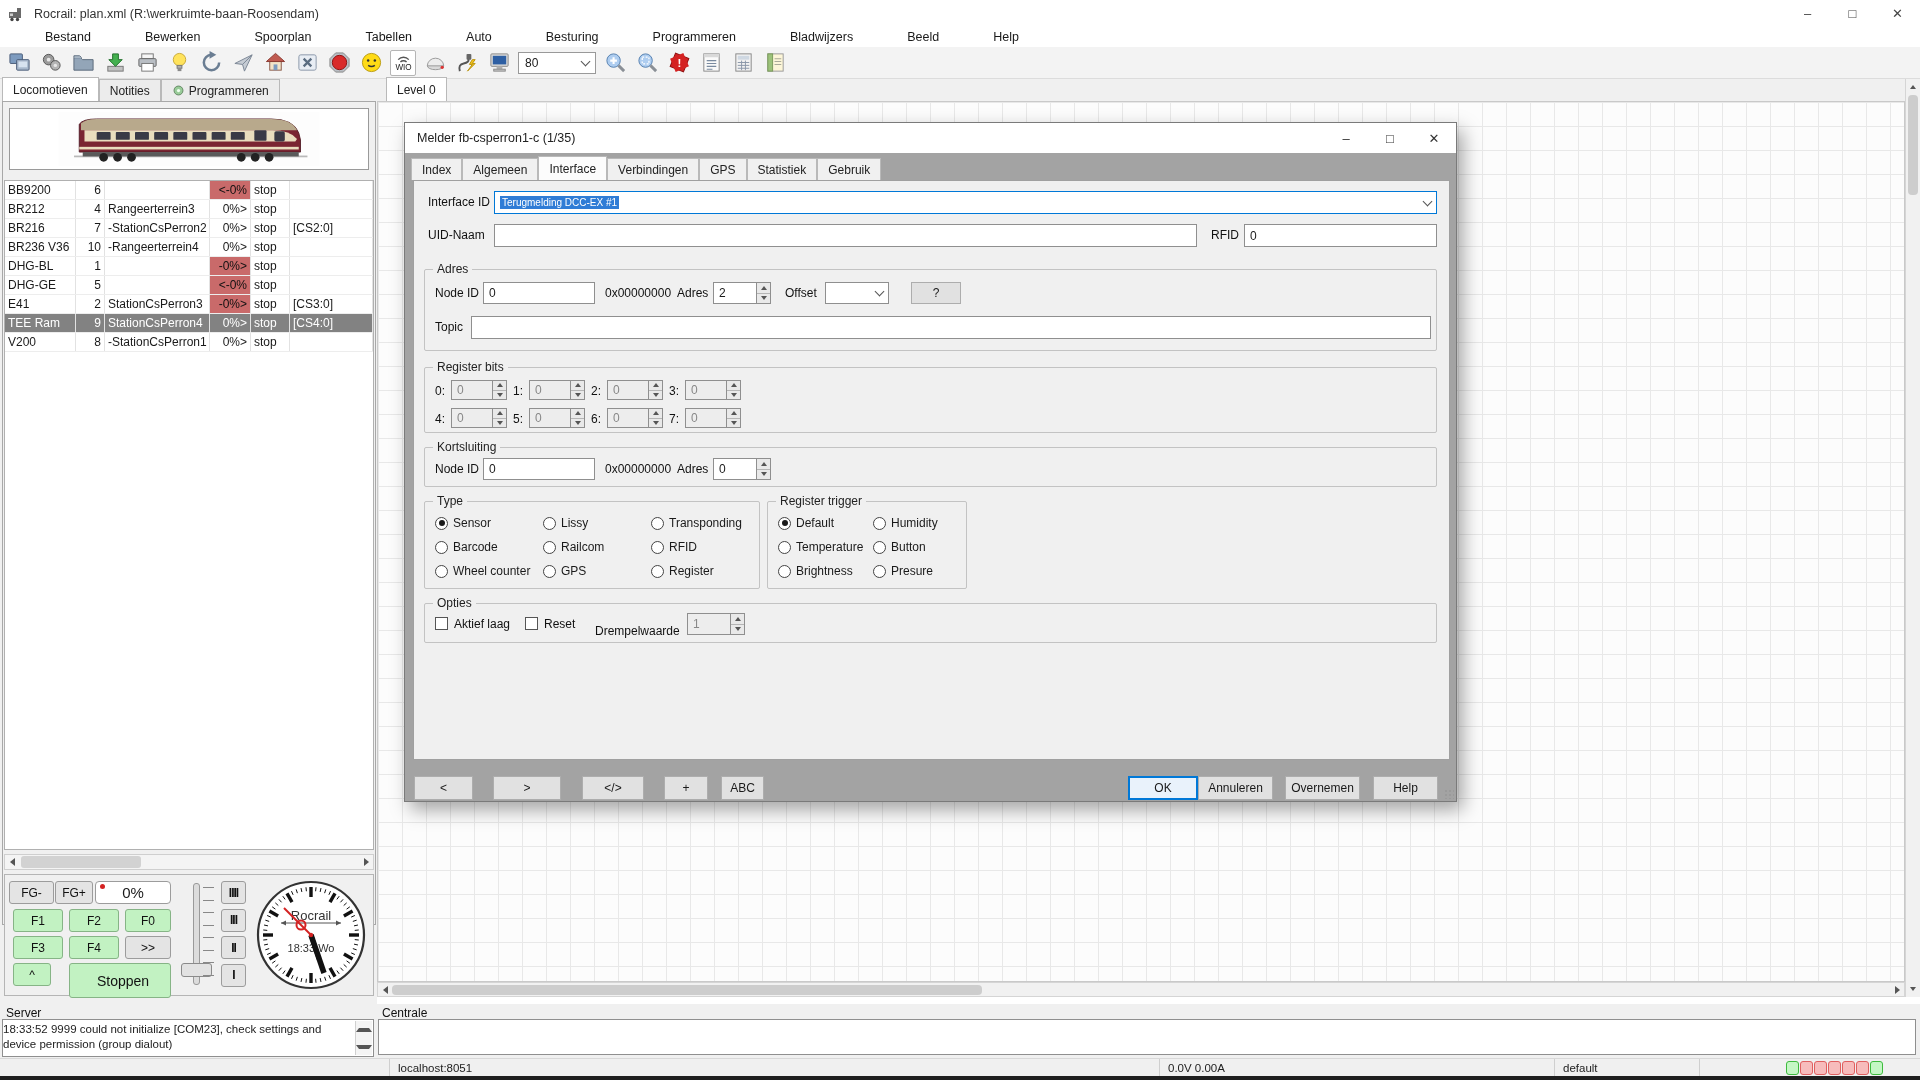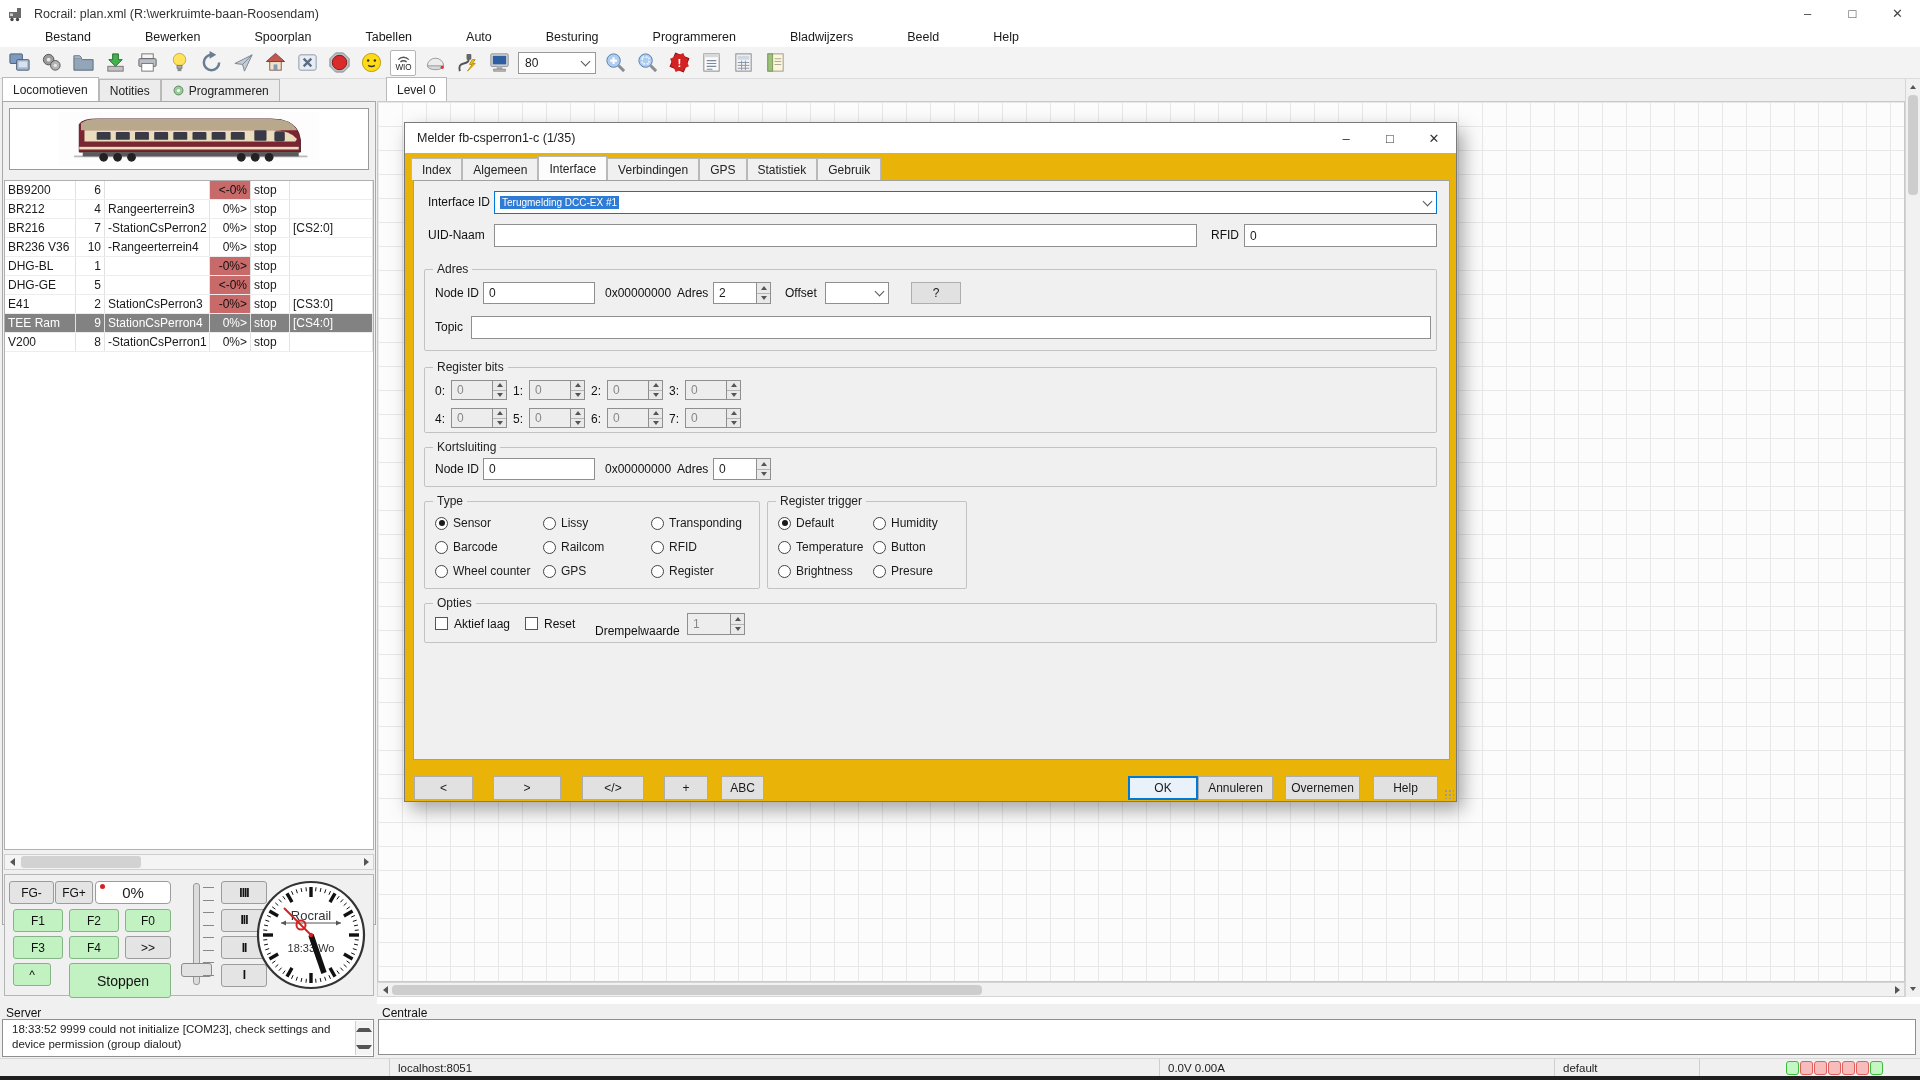--- a/index.html
+++ b/index.html
@@ -59,52 +59,52 @@
 .tcell.num{justify-content:flex-end;}
 .trow.sel{background:#828282;color:#fff;}
 .tcell.alert{background:#c96a6a;color:#111;}
 #left-hscroll{position:absolute;left:1px;top:752px;width:370px;height:16px;background:#f4f4f4;border:1px solid #cfcfcf;display:flex;align-items:center;}
 #throttle{position:absolute;left:1px;top:772px;width:370px;height:122px;border:1px solid #b5b5b5;background:#f0f0f0;}
 #speed-display{position:absolute;left:90px;top:6px;width:76px;height:23px;background:#fff;border:1px solid #9c9c9c;border-radius:4px;display:flex;align-items:center;justify-content:center;font-size:15px;}
 #speed-dot{position:absolute;left:95px;top:9px;width:5px;height:5px;border-radius:50%;background:#d42222;}
 #slider-track{position:absolute;left:188px;top:8px;width:7px;height:102px;background:#dcdcdc;border:1px solid #9a9a9a;border-radius:3px;}
 #slider-handle{position:absolute;left:176px;top:88px;width:31px;height:14px;background:#e2e2e2;border:1px solid #8a8a8a;border-radius:3px;}
 .slider-tick{position:absolute;left:198px;width:11px;height:1px;background:#888;}
-.stepbtn{position:absolute;left:216px;width:46px;height:23px;font-weight:bold;letter-spacing:-1px;}
+.stepbtn{position:absolute;left:216px;width:25px;height:23px;font-weight:bold;letter-spacing:-1px;}
 
 
 #main-area{left:377px;top:79px;width:1528px;height:918px;background:#f0f0f0;}
 #level-tab{position:absolute;left:9px;top:0px;}
 #grid{position:absolute;left:0;top:22px;width:1528px;height:881px;background-color:#fcfcfc;
  background-image:linear-gradient(#e8e8e8 1px,transparent 1px),linear-gradient(90deg,#e8e8e8 1px,transparent 1px);
  background-size:24px 24px;border:1px solid #c9c9c9;}
 #main-hscroll{position:absolute;left:0;top:903px;width:1528px;height:15px;background:#f1f1f1;border:1px solid #d5d5d5;display:flex;align-items:center;}
 #main-hthumb{position:absolute;left:14px;top:2px;width:590px;height:10px;background:#cdcdcd;border-radius:4px;}
 #vscroll{left:1905px;top:79px;width:15px;height:918px;background:#f1f1f1;border-left:1px solid #d5d5d5;}
 #vthumb{position:absolute;left:2px;top:16px;width:10px;height:100px;background:#cdcdcd;border-radius:4px;}
 .scr-arrow{width:14px;height:14px;display:flex;align-items:center;justify-content:center;}
 
 
-#dialog{left:404px;top:122px;width:1053px;height:680px;background:#eab308;border:1px solid #7a7a7a;box-shadow:6px 8px 18px rgba(0,0,0,.35);}
+#dialog{left:404px;top:122px;width:1053px;height:680px;background:#a3a3a3;border:1px solid #7a7a7a;box-shadow:6px 8px 18px rgba(0,0,0,.35);}
 #dlg-titlebar{position:absolute;left:0;top:0;width:100%;height:30px;background:#fff;display:flex;align-items:center;}
 #dlg-title{margin-left:12px;font-size:12.5px;color:#222;}
 .dlg-cap{position:absolute;top:0;height:30px;width:44px;display:flex;align-items:center;justify-content:center;font-size:13px;color:#333;}
 #dlg-tabs{position:absolute;left:6px;top:32px;height:25px;display:flex;align-items:flex-end;z-index:2;}
 #dlg-tabs .tab{background:#f0f0f0;}
 #dlg-tabs .tab.active{background:#fcfcfc;}
 #dlg-panel{position:absolute;left:8px;top:57px;width:1037px;height:580px;border:1px solid #a0a0a0;background:#f0f0f0;}
 .dlbl{position:absolute;font-size:12px;color:#111;line-height:22px;}
 #iface-combo{position:absolute;left:80px;top:10px;width:943px;height:23px;background:#fff;border:1px solid #0078d7;display:flex;align-items:center;padding:0 5px;justify-content:space-between;}
 #iface-combo .selected-text{background:#2f7cd6;color:#fff;padding:1px 2px;font-size:10px;}
 #dlg-grip{position:absolute;right:2px;bottom:2px;width:10px;height:10px;
  background-image:radial-gradient(#9a9a9a 1px,transparent 1.2px);background-size:4px 4px;}
 
 
 #server-row{left:0;top:1004px;width:1920px;height:54px;background:#f0f0f0;}
-#server-box{position:absolute;left:2px;top:15px;width:372px;height:38px;background:#fff;border:1px solid #8f8f8f;font-size:11.5px;padding:2px 22px 2px 9px;line-height:15px;color:#222;}
+#server-box{position:absolute;left:2px;top:15px;width:372px;height:38px;background:#fff;border:1px solid #8f8f8f;font-size:11.5px;padding:2px 22px 2px 0;line-height:15px;color:#222;}
 #server-scroll{position:absolute;right:1px;top:1px;width:17px;height:34px;display:flex;flex-direction:column;border-left:1px solid #d0d0d0;}
 #server-scroll div{flex:1;display:flex;align-items:center;justify-content:center;background:#f4f4f4;}
 #centrale-box{position:absolute;left:378px;top:15px;width:1538px;height:36px;background:#fff;border:1px solid #8f8f8f;}
 #statusbar{left:0;top:1058px;width:1920px;height:18px;background:#f0f0f0;border-top:1px solid #d8d8d8;display:flex;font-size:11.5px;color:#222;}
 .sseg{height:100%;border-right:1px solid #cfcfcf;display:flex;align-items:center;padding-left:8px;}
 #indicators{display:flex;gap:1px;align-items:center;margin-left:78px;}
 .ind{width:13px;height:14px;border-radius:3px;border:1px solid;}
 .ind.green{background:#c4f7c4;border-color:#3dbb3d;}
 .ind.red{background:#f7bcbc;border-color:#e06060;}
 #bottom-strip{left:0;top:1076px;width:1920px;height:4px;background:#1f1f1f;}

